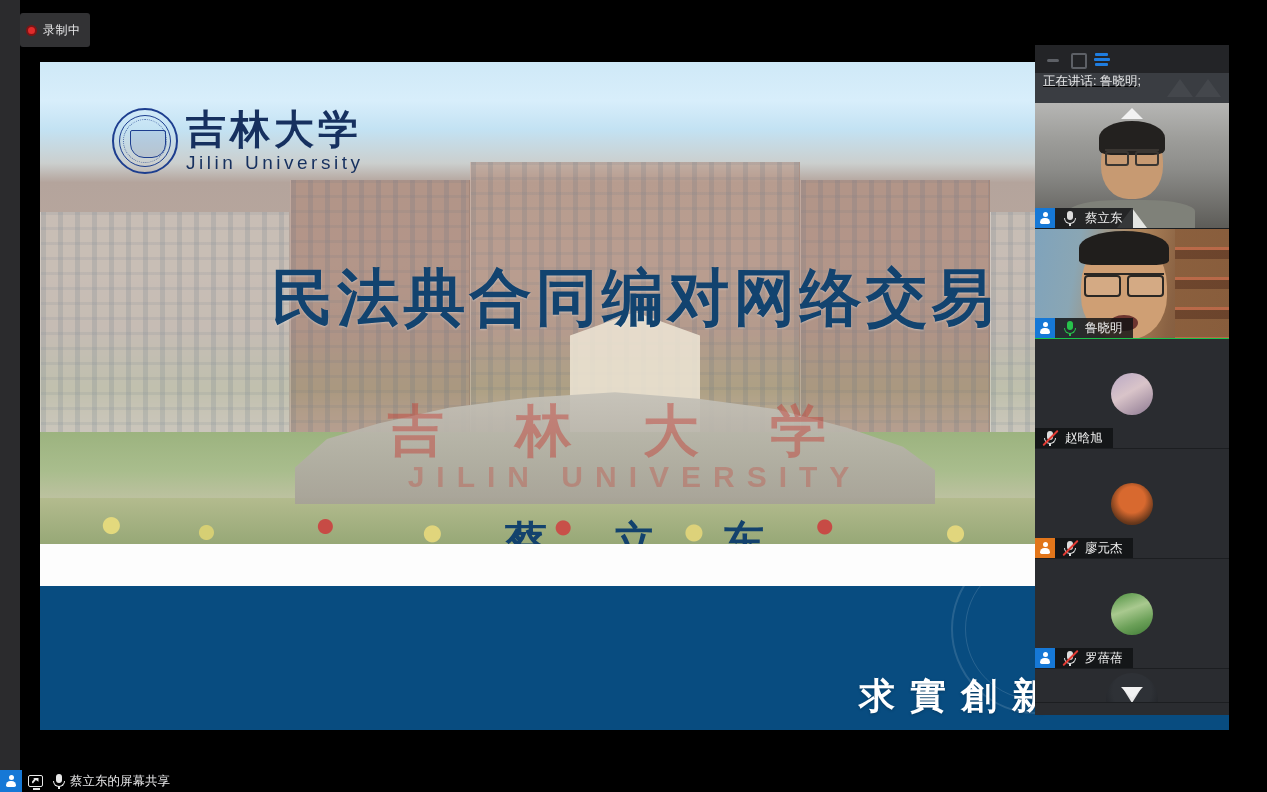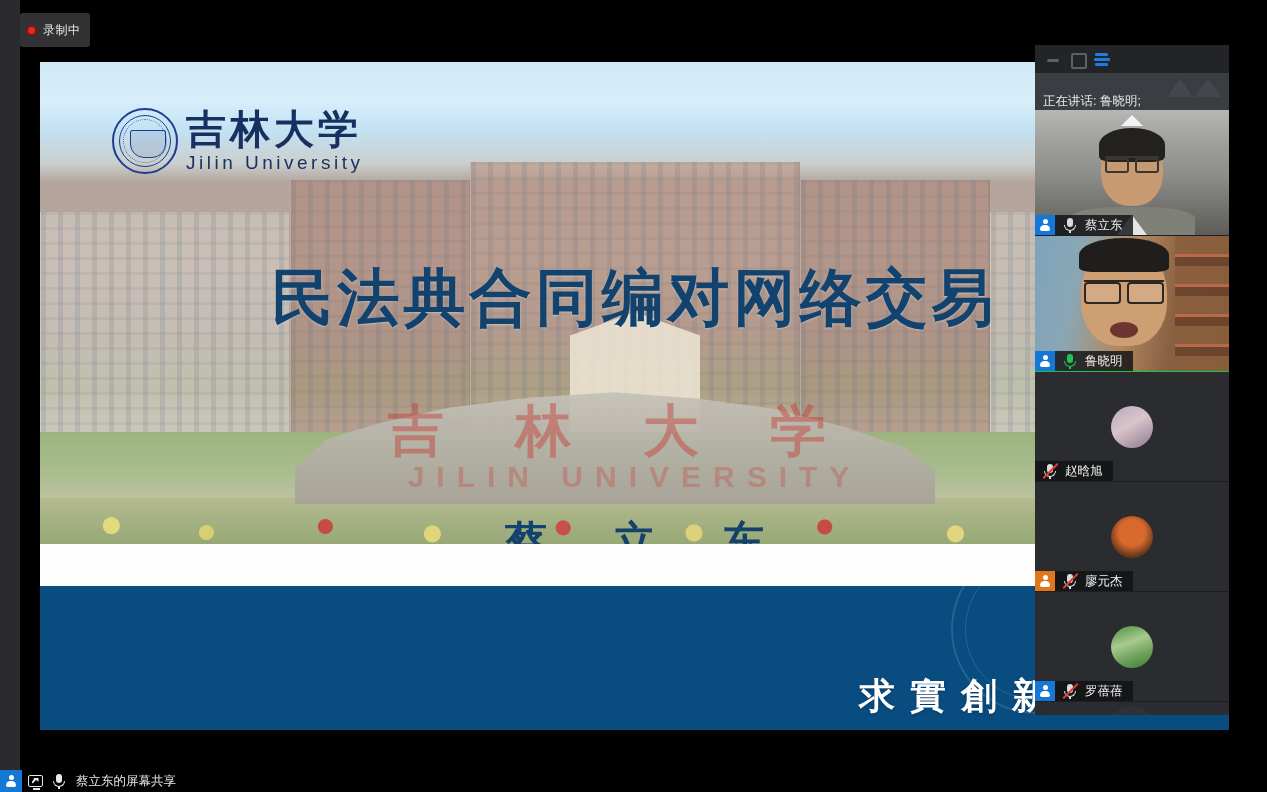--- a/index.html
+++ b/index.html
@@ -211,42 +211,42 @@
     content: ""; position: absolute; left: 1px; top: 1px;
     width: 12px; height: 12px; border: 2px solid #5d6066; border-radius: 2px;
   }
   .win-list { width: 16px; height: 14px; display: flex; flex-direction: column; justify-content: center; gap: 2px; }
   .win-list i { display: block; height: 3px; background: #1f7de0; border-radius: 1px; }
   .win-list i:nth-child(1) { width: 13px; margin-left: 1px; }
   .win-list i:nth-child(2) { width: 16px; }
   .win-list i:nth-child(3) { width: 13px; margin-left: 1px; }
 
   .speaking-bar {
-    height: 37px; background: #3a3d42; position: relative;
-    display: flex; align-items: flex-end; padding-left: 8px;
+    height: 30px; background: #3a3d42; position: relative;
+    display: flex; align-items: flex-start; padding-left: 8px; text-decoration: underline;
   }
   .speaking-text { color: #e8e9ea; font-size: 12.5px; }
   .brand-mark {
     position: absolute; right: 6px; top: 3px; width: 56px; height: 21px;
     display: flex; gap: 2px; align-items: flex-end; opacity: .85;
   }
   .brand-mark i {
     display: block; width: 26px; height: 18px; background: #46494e;
     clip-path: polygon(50% 0, 100% 100%, 0 100%);
     transform: skewX(0deg);
   }
 
   .tiles { flex: 1; overflow: hidden; position: relative; background: #2a2c30; }
   .tile {
     position: relative; width: 194px; height: 108px;
     background: #2a2c30; border-bottom: 1px solid #1c1e21;
     overflow: hidden;
   }
   .tile.video1 { height: 126px; }
-  .tile.video2 { height: 136px; }
+  .tile.video2 { height: 110px; }
   .tile.plain  { height: 110px; }
   .tile.partial{ height: 34px; }
 
   .tile.active { outline: 3px solid #1bc24a; outline-offset: -3px; }
 
   .vid1-bg {
     position: absolute; inset: 0;
     background: linear-gradient(180deg,#b6b6b4 0%, #9c9c99 30%, #8d8d8a 52%, #5d5c58 100%);
   }
   .vid1-head {
@@ -397,21 +397,21 @@
     width: 7px; height: 2px; background: #e8e8e8;
   }
   .sb-arrow {
     position: absolute; left: 3px; top: 1.5px; width: 7px; height: 6px;
     background: #e8e8e8; clip-path: polygon(100% 0, 100% 70%, 62% 42%, 20% 100%, 0 78%, 40% 22%, 8% 0);
   }
   .sb-mic { width: 22px; height: 22px; position: relative; flex: none; }
   .sb-mic .cap { position: absolute; left: 8px; top: 4px; width: 6px; height: 9px; border-radius: 3px; background: #e8e8e8; }
   .sb-mic .arc { position: absolute; left: 5px; top: 11px; width: 12px; height: 6px; border: 1.6px solid #e8e8e8; border-top: none; border-radius: 0 0 7px 7px; }
   .sb-mic .stem { position: absolute; left: 10px; top: 16px; width: 2px; height: 3px; background: #e8e8e8; }
-  .sb-text { color: #e9e9ea; font-size: 12.5px; margin-left: 6px; }
+  .sb-text { color: #e9e9ea; font-size: 12.5px; }
 </style>
 </head>
 <body>
 
 <div id="root">
 
   <div class="left-strip"></div>
 
   <div class="rec-badge">
     <span class="rec-dot"></span>

